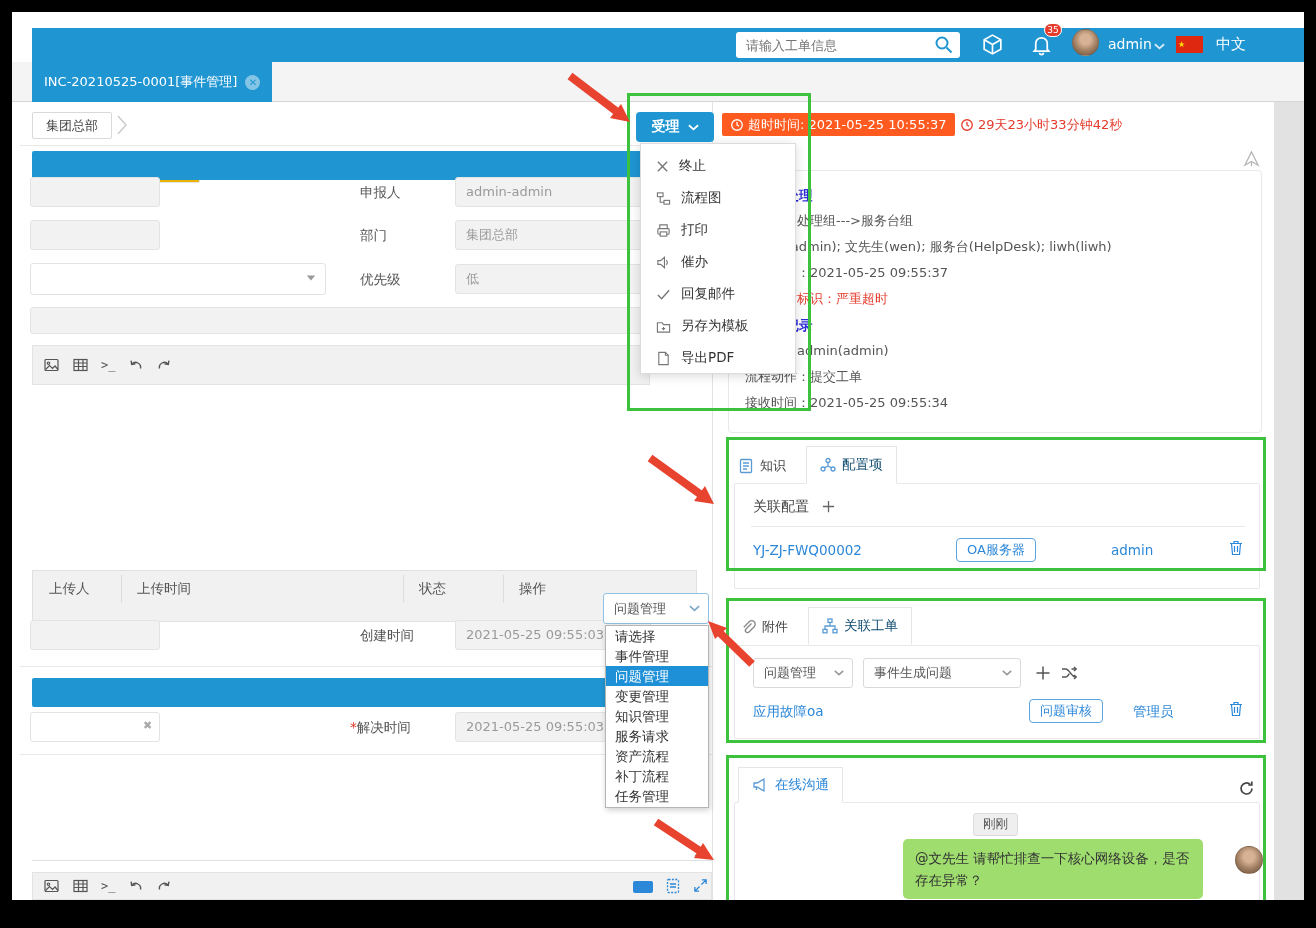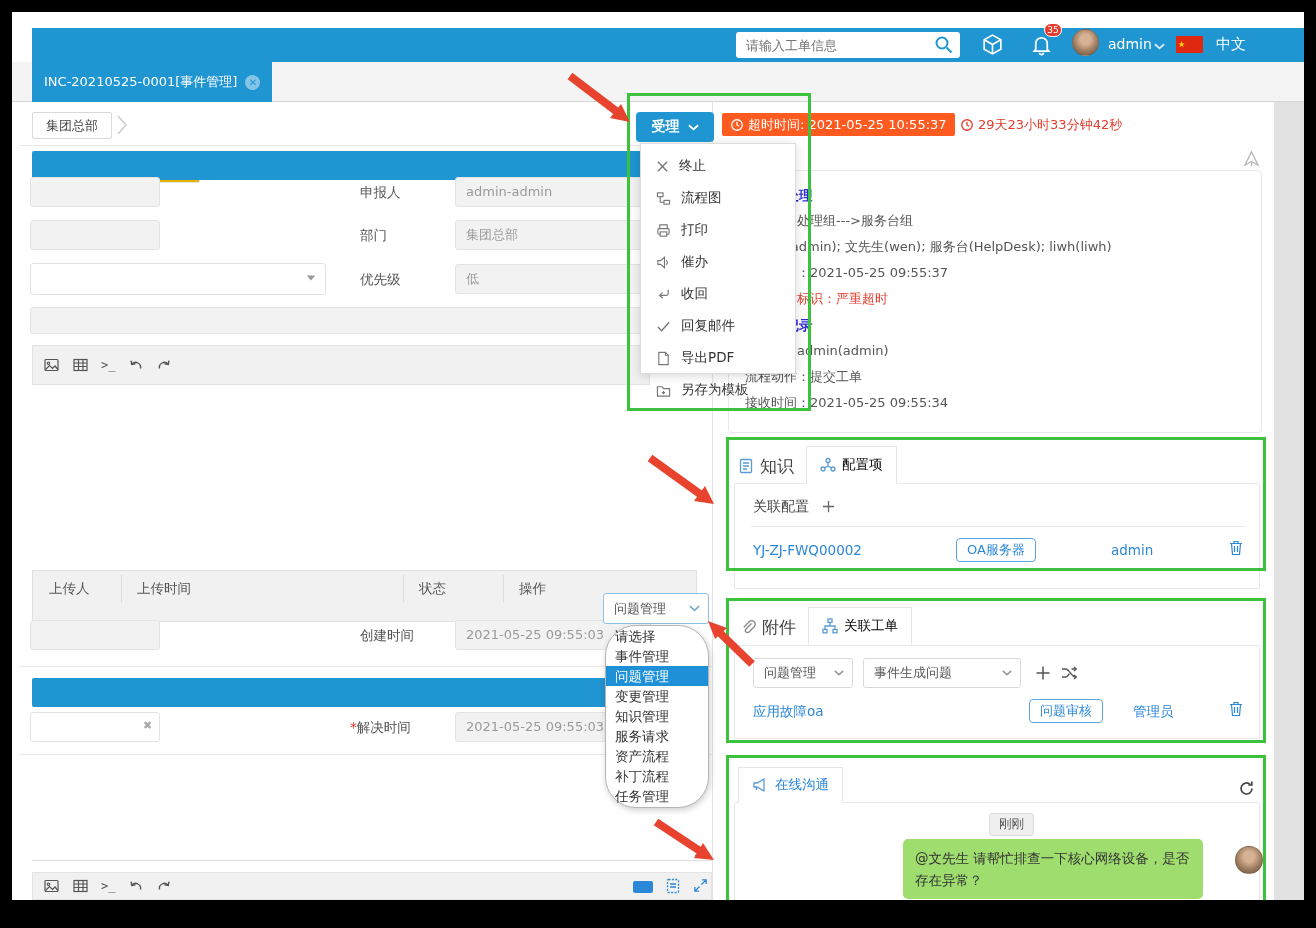--- a/index.html
+++ b/index.html
@@ -26,22 +26,22 @@
   .menu{background:#fff;border:1px solid #dcdcdc;box-shadow:0 2px 10px rgba(0,0,0,.15);z-index:40;}
   .menu-item{height:32px;display:flex;align-items:center;gap:10px;padding-left:15px;font-size:13.5px;color:#333;}
   .accept-btn{background:#1f95d2;border-radius:4px;color:#fff;font-size:14px;font-weight:bold;display:flex;align-items:center;justify-content:center;gap:8px;z-index:41;}
   .sla-badge{background:#ff5a1f;color:#fff;font-size:13px;line-height:23px;height:23px;padding:0 8px;border-radius:2px;display:flex;align-items:center;gap:4px;z-index:10;}
   .countdown{color:#e43b2c;font-size:13px;display:flex;align-items:center;gap:4px;}
   .panel-box{background:#fff;border:1px solid #e8e8e8;border-radius:4px;}
   .hist-line{font-size:13px;color:#555;line-height:26px;white-space:nowrap;}
   .hist-title{font-size:13.5px;font-weight:bold;color:#2d2dd8;line-height:26px;}
   .hist-alert{font-size:13px;color:#e43b2c;line-height:26px;}
   .green-box{border:3px solid #3cc23c;z-index:50;pointer-events:none;}
-  .tab-plain{display:flex;align-items:center;gap:6px;font-size:17px;color:#444;}
-  .tab-boxed{display:flex;align-items:center;gap:6px;font-size:13.5px;color:#000000;background:#fff;border:1px solid #e5e5e5;border-bottom:1px solid #fff;padding:0 13px;z-index:5;}
+  .tab-plain{display:flex;align-items:center;gap:6px;font-size:13px;color:#444;}
+  .tab-boxed{display:flex;align-items:center;gap:6px;font-size:13.5px;color:#0c4a6e;background:#fff;border:1px solid #e5e5e5;border-bottom:1px solid #fff;padding:0 13px;z-index:5;}
   .sel{background:#fff;border:1px solid #d9d9d9;border-radius:3px;font-size:13px;color:#555;display:flex;align-items:center;justify-content:space-between;padding:0 8px 0 10px;}
   .sel-blue{border-color:#8fc1e5;}
   .list{background:#fff;border:1px solid #b5b5b5;box-shadow:1px 2px 6px rgba(0,0,0,.2);z-index:45;}
   .list-item{height:20px;line-height:20px;font-size:13.5px;color:#333;padding-left:9px;white-space:nowrap;}
   .list-item.selected{background:#1e90d8;color:#fff;}
   .chat-chip{background:#efefef;border:1px solid #dcdcdc;border-radius:3px;font-size:12.5px;color:#555;padding:2px 9px;}
   .bubble{background:#9fdd6f;border-radius:5px;font-size:13.5px;color:#333;line-height:22px;padding:8px 12px;}
   .avatar{border-radius:50%;background:radial-gradient(circle at 50% 38%,#d8b294 25%,#9b7a5e 60%,#6e523c 100%);border:1px solid rgba(0,0,0,.1);}
   .toolbar{background:#f1f1f1;border:1px solid #e3e3e3;display:flex;align-items:center;gap:12px;padding:0 10px;}
   .flag{background:#de2910;color:#ffde00;font-size:8px;line-height:17px;text-align:left;padding-left:2px;}
@@ -229,21 +229,21 @@
           </svg>
         </span>
   </div>
 
   <div class="abs sel sel-blue" style="left:591px;top:581px;width:106px;height:31px;z-index:44;">
     <span>问题管理</span>
     <svg width="11" height="7" viewBox="0 0 12 7">
           <polyline points="1,1 6,5.5 11,1" fill="none" stroke="#7aa8c9" stroke-width="1.8"></polyline>
         </svg>
   </div>
-  <div class="abs list" style="left:593px;top:613px;width:104px;height:183px;border-radius:31px;">
+  <div class="abs list" style="left:593px;top:613px;width:104px;height:183px;">
     <div class="list-item">请选择</div>
     <div class="list-item">事件管理</div>
     <div class="list-item selected">问题管理</div>
     <div class="list-item">变更管理</div>
     <div class="list-item">知识管理</div>
     <div class="list-item">服务请求</div>
     <div class="list-item">资产流程</div>
     <div class="list-item">补丁流程</div>
     <div class="list-item">任务管理</div>
   </div>
@@ -377,21 +377,21 @@
         </svg>
     <span>在线沟通</span>
   </div>
   <span class="abs" style="left:1226px;top:768px;">
     <svg width="17" height="17" viewBox="0 0 17 17" fill="none" stroke="#444" stroke-width="1.7">
           <path d="M14 8.5a5.5 5.5 0 11-1.7-4"></path>
           <polyline points="13.8,1.5 13.8,5 10.3,5"></polyline>
         </svg>
   </span>
   <div class="abs panel-box" style="left:722px;top:790px;width:526px;height:102px;border-radius:2px;">
-    <span class="abs chat-chip" style="left:254px;top:10px;">刚刚</span>
+    <span class="abs chat-chip" style="left:238px;top:10px;">刚刚</span>
     <div class="abs bubble" style="left:168px;top:36px;width:300px;">@文先生 请帮忙排查一下核心网络设备，是否存在异常？</div>
     <span class="abs avatar" style="left:500px;top:43px;width:28px;height:28px;"></span>
   </div>
   <div class="abs green-box" style="left:714px;top:743px;width:540px;height:152px;"></div>
 
   <div class="abs accept-btn" style="left:624px;top:100px;width:78px;height:30px;">
     <span>受理</span>
     <svg width="11" height="7" viewBox="0 0 12 7">
           <polyline points="1,1 6,5.5 11,1" fill="none" stroke="#fff" stroke-width="2"></polyline>
         </svg>
@@ -421,45 +421,38 @@
       <span>打印</span>
     </div>
     <div class="menu-item">
       <svg width="15" height="15" viewBox="0 0 16 16" fill="none" stroke="#777" stroke-width="1.2">
             <path d="M2 6h3l4-3.5v11L5 10H2z"></path>
             <path d="M11 5.5a3.5 3.5 0 010 5"></path>
           </svg>
       <span>催办</span>
     </div>
     <div class="menu-item">
-      <svg width="15" height="15" viewBox="0 0 16 16" fill="none" stroke="#777" stroke-width="1.3">
-            <path d="M13 3v4a2 2 0 01-2 2H4"></path>
-            <path d="M7 6L4 9l3 3"></path>
-          </svg>
-      <span>收回</span>
-    </div>
-    <div class="menu-item">
       <svg width="15" height="15" viewBox="0 0 16 16" fill="none" stroke="#777" stroke-width="1.5">
             <polyline points="2,8.5 6,12.5 14,3.5"></polyline>
           </svg>
       <span>回复邮件</span>
+    </div>
+    <div class="menu-item">
+      <svg width="15" height="15" viewBox="0 0 16 16" fill="none" stroke="#777" stroke-width="1.2">
+            <path d="M1.5 4h5L8 6h6.5v8h-13z"></path>
+            <path d="M8 8.5v3.5M6.2 10.3h3.6"></path>
+          </svg>
+      <span>另存为模板</span>
     </div>
     <div class="menu-item">
       <svg width="15" height="15" viewBox="0 0 16 16" fill="none" stroke="#777" stroke-width="1.2">
             <path d="M3 1.5h7l3 3v10H3z"></path>
             <path d="M10 1.5v3h3"></path>
           </svg>
       <span>导出PDF</span>
-    </div>
-    <div class="menu-item">
-      <svg width="15" height="15" viewBox="0 0 16 16" fill="none" stroke="#777" stroke-width="1.2">
-            <path d="M1.5 4h5L8 6h6.5v8h-13z"></path>
-            <path d="M8 8.5v3.5M6.2 10.3h3.6"></path>
-          </svg>
-      <span>另存为模板</span>
     </div>
   </div>
 
   <div class="abs green-box" style="left:615px;top:81px;width:184px;height:318px;"></div>
 
   <svg class="abs" style="left:548px;top:58px;z-index:60;" width="84" height="64">
     <line x1="10" y1="6" x2="56" y2="41" stroke="#e8432e" stroke-width="8"></line>
     <polygon points="70,52 50,48 61,34" fill="#e8432e"></polygon>
   </svg>
   <svg class="abs" style="left:630px;top:440px;z-index:60;" width="80" height="62">

